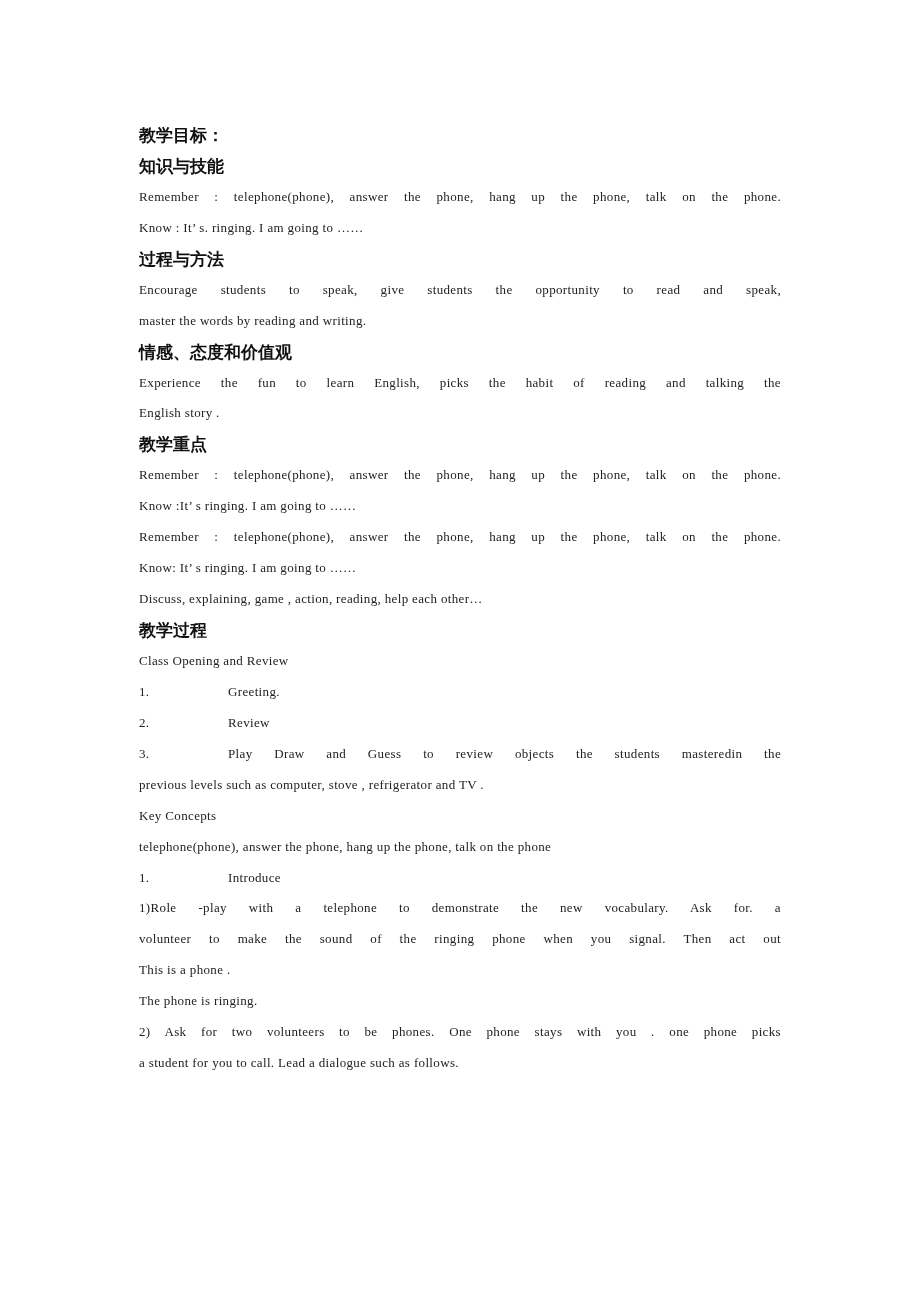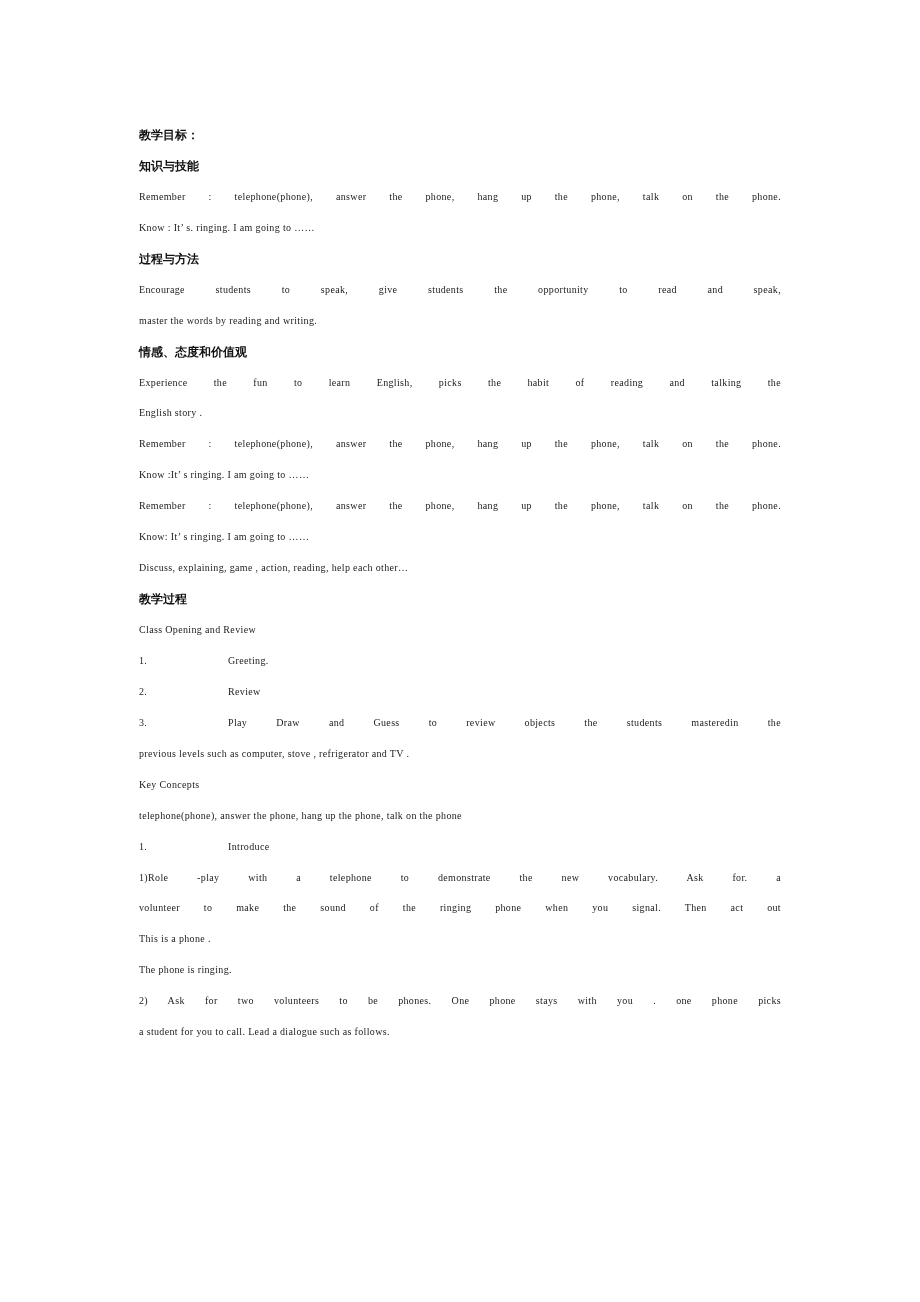--- a/index.html
+++ b/index.html
@@ -17,28 +17,28 @@
     }
     .page {
       position: absolute;
       left: 139px;
       top: 120px;
       width: 642px;
     }
     .line {
       height: 30.95px;
       line-height: 30.95px;
-      font-size: 10px;
+      font-size: 13px;
       white-space: nowrap;
       letter-spacing: 0.35px;
     }
     .heading {
       font-family: "DejaVu Sans", "Liberation Sans", sans-serif;
       font-weight: bold;
-      font-size: 12px;
+      font-size: 17px;
       color: #111111;
       letter-spacing: 0;
     }
     .just {
       text-align: justify;
       text-align-last: justify;
     }
     .num {
       display: inline-block;
       width: 89px;
@@ -54,20 +54,21 @@
   <div class="line">Know : It’ s. ringing. I am going to ……</div>
 
   <div class="line heading">过程与方法</div>
   <div class="line just">Encourage students to speak,   give students the opportunity to read and speak,</div>
   <div class="line">master the words by reading and writing.</div>
 
   <div class="line heading">情感、态度和价值观</div>
   <div class="line just">Experience the fun to learn  English, picks the habit of reading and  talking the</div>
   <div class="line">English story .</div>
 
+  <div class="line heading">教学重点</div>
   <div class="line just">Remember : telephone(phone), answer the phone, hang up the phone, talk on the phone.</div>
   <div class="line">Know :It’ s ringing. I am going to ……</div>
 
   <div class="line just">Remember : telephone(phone), answer the phone, hang up the phone, talk on the phone.</div>
   <div class="line">Know: It’ s ringing. I am going to ……</div>
 
   <div class="line">Discuss,  explaining, game , action, reading,  help each other…</div>
 
   <div class="line heading">教学过程</div>
   <div class="line">Class Opening and Review</div>

